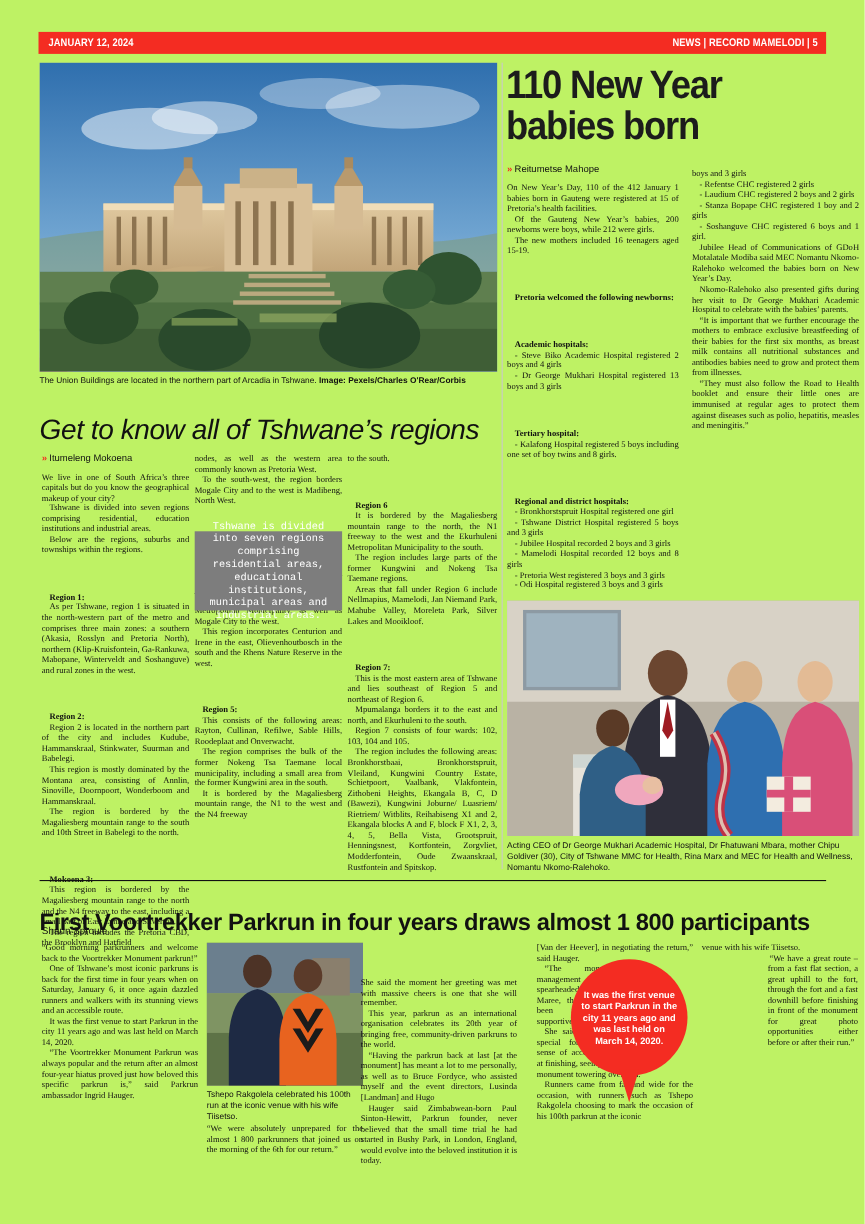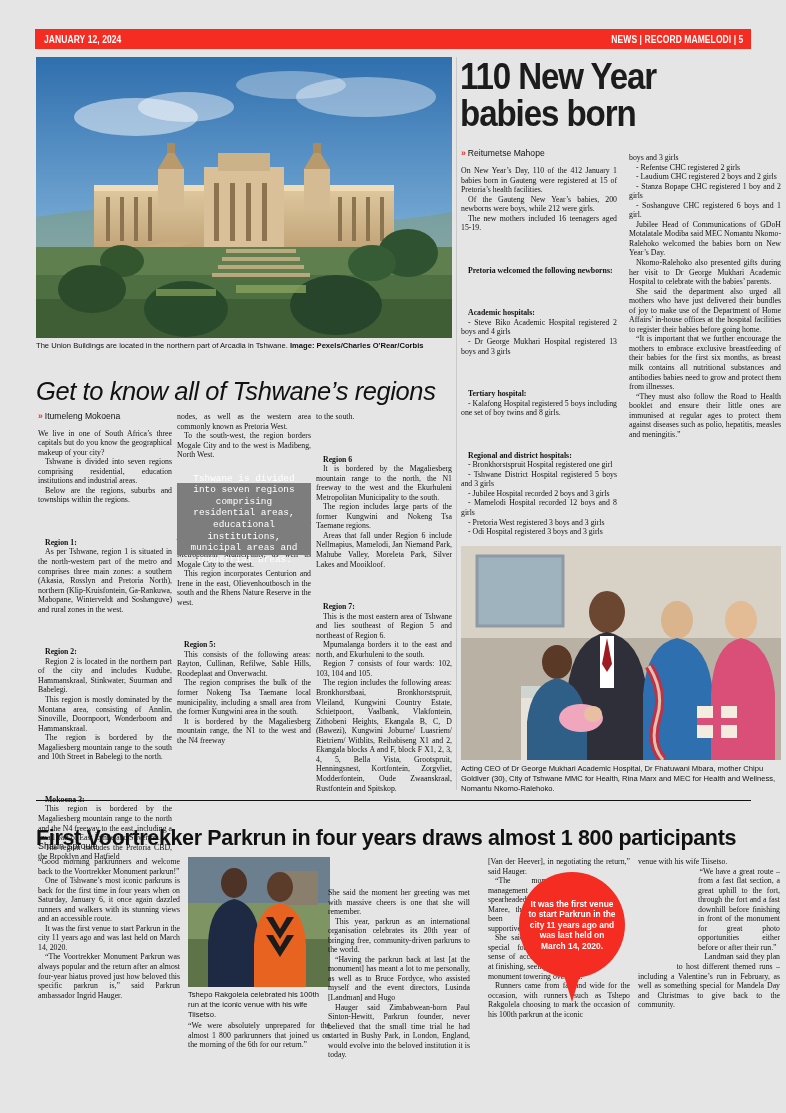--- a/index.html
+++ b/index.html
@@ -5,21 +5,21 @@
   * { box-sizing: border-box; }
   html, body { margin:0; padding:0; }
   body {
     width: 786px; height: 1113px;
     background: #ffffff;
     font-family: "Liberation Serif", serif;
     color: #111;
     overflow: hidden;
     position: relative;
   }
-  .page { position:absolute; left:0; top:0; width:786px; height:1113px; background:#e5e5e5; }
+  .page { position:absolute; left:0; top:0; width:786px; height:1113px; background:#bef264; }
 
   
   .masthead {
     position:absolute; left:35px; top:29px; width:716px; height:20px;
     background:#f42c22;
     display:flex; align-items:center; justify-content:space-between;
     padding: 0 8px 0 9px;
   }
   .masthead .date, .masthead .sect {
     font-family:"Liberation Sans Narrow","Liberation Sans",sans-serif;
@@ -328,21 +328,20 @@
       <p>- Lilian Ngoyi CHC registered 5</p>
     </div>
   <div class="col" id="bc2">
       <p class="noind">boys and 3 girls</p>
       <p>- Refentse CHC registered 2 girls</p>
       <p>- Laudium CHC registered 2 boys and 2 girls</p>
       <p>- Stanza Bopape CHC registered 1 boy and 2 girls</p>
       <p>- Soshanguve CHC registered 6 boys and 1 girl.</p>
       <p>Jubilee Head of Communications of GDoH Motalatale Modiba said MEC Nomantu Nkomo-Ralehoko welcomed the babies born on New Year’s Day.</p>
       <p>Nkomo-Ralehoko also presented gifts during her visit to Dr George Mukhari Academic Hospital to celebrate with the babies’ parents.</p>
-      <p>She said the department also urged all mothers who have just delivered their bundles of joy to make use of the Department of Home Affairs’ in-house offices at the hospital facilities to register their babies before going home.</p>
       <p>“It is important that we further encourage the mothers to embrace exclusive breastfeeding of their babies for the first six months, as breast milk contains all nutritional substances and antibodies babies need to grow and protect them from illnesses.</p>
       <p>“They must also follow the Road to Health booklet and ensure their little ones are immunised at regular ages to protect them against diseases such as polio, hepatitis, measles and meningitis.”</p>
     </div>
 
   <div class="hosp-photo">
     <svg width="320" height="214" viewBox="0 0 320 214" xmlns="http://www.w3.org/2000/svg">
       <rect width="320" height="214" fill="#cfc7ba"></rect>
       <rect x="0" y="0" width="320" height="92" fill="#d8d2c6"></rect>
       <rect x="0" y="92" width="320" height="122" fill="#b9b2a4"></rect>
 
@@ -424,19 +423,18 @@
       <div class="wrapR"></div>
       <p class="noind">[Van der Heever], in negotiating the return,” said Hauger.</p>
       <p>“The monument’s management team, spearheaded by Henk Maree, their COO, has been nothing but supportive.”</p>
       <p>She said the run was special for creating a sense of accomplishment at finishing, seeing the legendary monument towering over you.</p>
       <p>Runners came from far and wide for the occasion, with runners such as Tshepo Rakgolela choosing to mark the occasion of his 100th parkrun at the iconic</p>
     </div>
   <div class="col" id="pc5">
       <div class="wrapL"></div>
       <p class="noind">venue with his wife Tiisetso.</p>
       <p>“We have a great route – from a fast flat section, a great uphill to the fort, through the fort and a fast downhill before finishing in front of the monument for great photo opportunities either before or after their run.”</p>
-      <p>Landman said they plan to host different themed runs – including a Valentine’s run in February, as well as something special for Mandela Day and Christmas to give back to the community.</p>
     </div>
 
   <div class="bubble">It was the first venue to start Parkrun in the city 11 years ago and was last held on March 14, 2020.</div>
   <div class="bubble-tail"></div>
 
 </div>
 
 </body></html>

